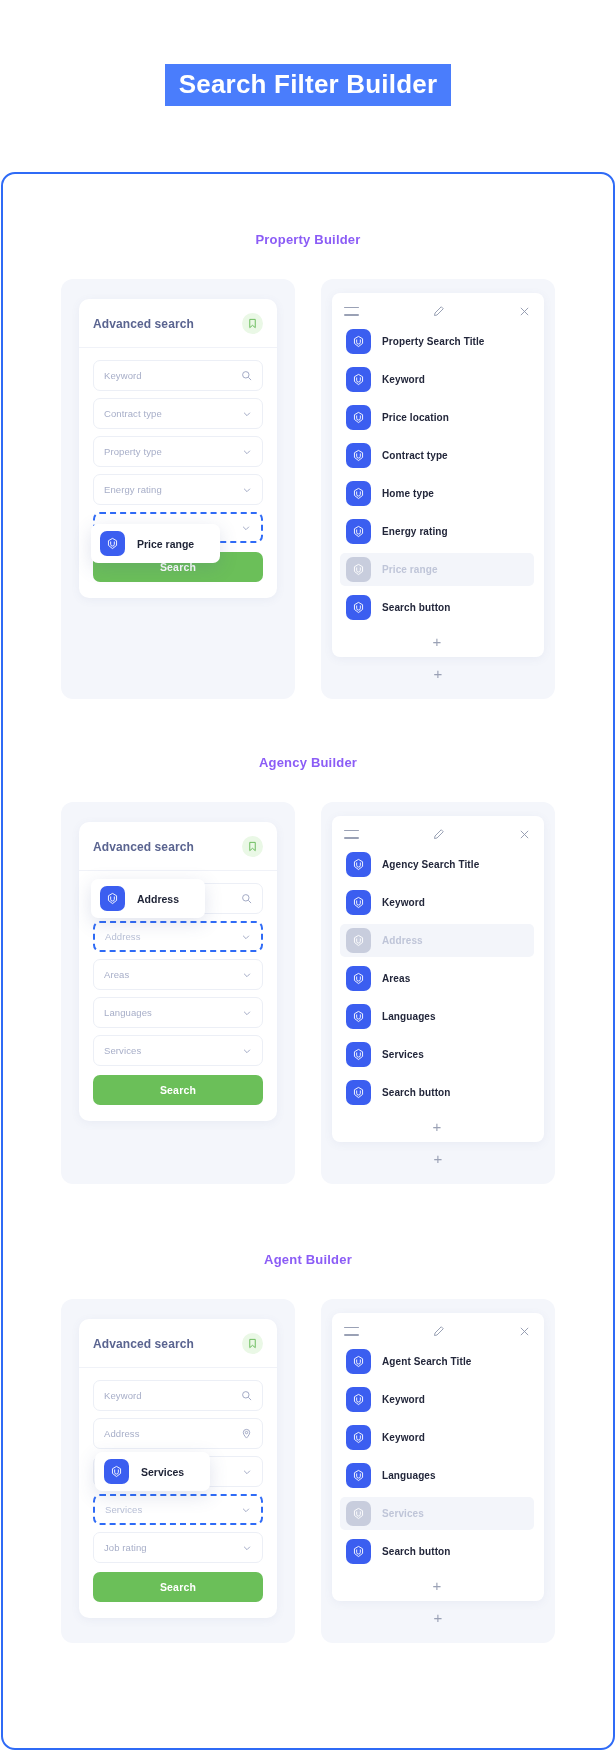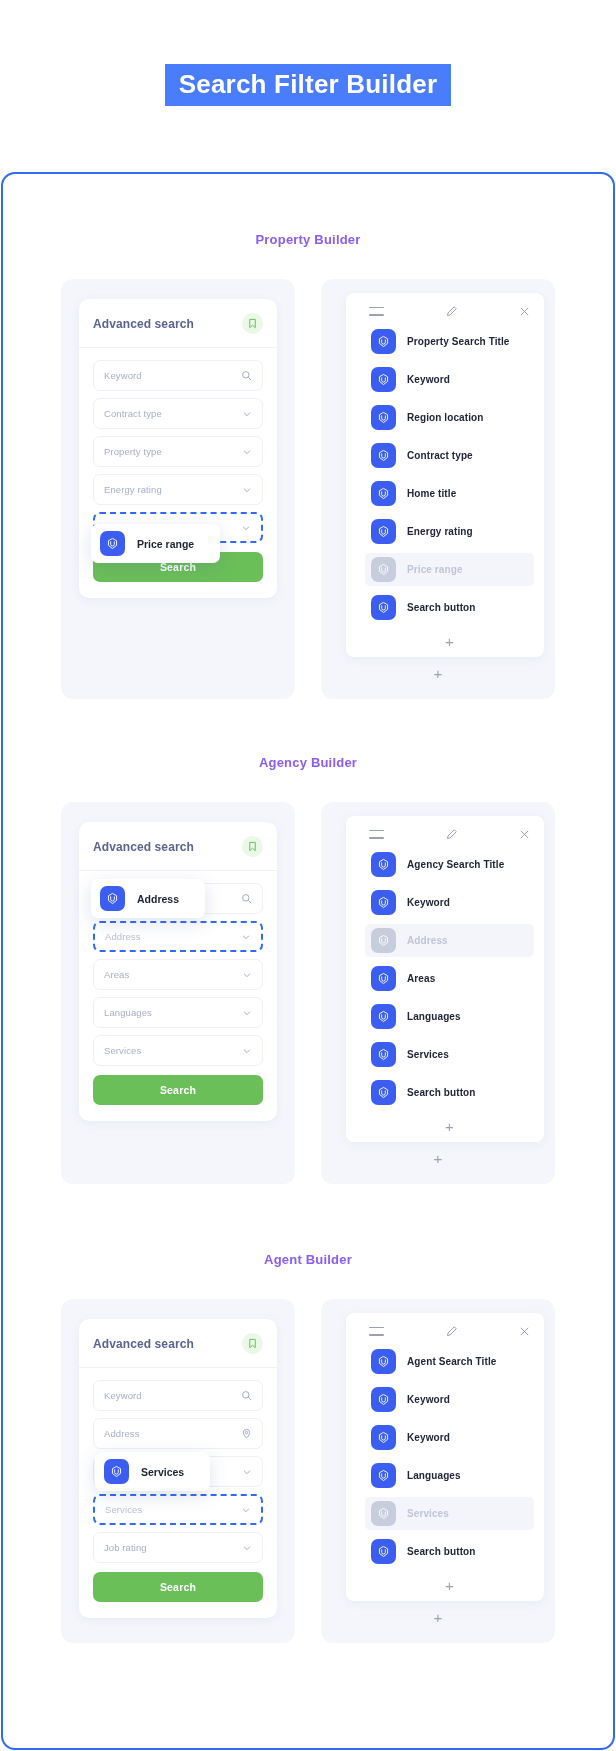--- a/index.html
+++ b/index.html
@@ -170,22 +170,21 @@
   .builder-outer {
     width: 234px;
     background: #f4f6fb;
     border-radius: 12px;
     padding: 14px 11px 18px 11px;
   }
   .builder-card {
     background: #ffffff;
     border-radius: 8px;
     box-shadow: 0 2px 10px rgba(90,104,150,0.07);
-    padding: 10px 10px 6px 19px;
-    margin-left: 14px;
+    padding: 10px 10px 6px 8px;
   }
   .builder-topbar {
     display: flex;
     align-items: center;
     justify-content: space-between;
     padding: 2px 4px 8px 4px;
   }
   .grip {
     width: 15px; height: 9px;
     display: flex; flex-direction: column; justify-content: space-between;
@@ -346,39 +345,39 @@
                 </span>
                 <span class="item-label">Keyword</span>
               </div>
               <div class="builder-item">
                 <span class="hex-icon">
                   <svg width="13" height="13" viewBox="0 0 24 24" fill="none" stroke="#ffffff" stroke-width="1.7">
                     <path d="M12 2.6l7.5 4.3v8.6L12 21.4 4.5 15.5V6.9z"></path>
                     <path d="M8.6 8.2v5.2a3.4 3.4 0 0 0 6.8 0V8.2"></path>
                   </svg>
                 </span>
-                <span class="item-label">Region location</span>
+                <span class="item-label">Price location</span>
               </div>
               <div class="builder-item">
                 <span class="hex-icon">
                   <svg width="13" height="13" viewBox="0 0 24 24" fill="none" stroke="#ffffff" stroke-width="1.7">
                     <path d="M12 2.6l7.5 4.3v8.6L12 21.4 4.5 15.5V6.9z"></path>
                     <path d="M8.6 8.2v5.2a3.4 3.4 0 0 0 6.8 0V8.2"></path>
                   </svg>
                 </span>
                 <span class="item-label">Contract type</span>
               </div>
               <div class="builder-item">
                 <span class="hex-icon">
                   <svg width="13" height="13" viewBox="0 0 24 24" fill="none" stroke="#ffffff" stroke-width="1.7">
                     <path d="M12 2.6l7.5 4.3v8.6L12 21.4 4.5 15.5V6.9z"></path>
                     <path d="M8.6 8.2v5.2a3.4 3.4 0 0 0 6.8 0V8.2"></path>
                   </svg>
                 </span>
-                <span class="item-label">Home title</span>
+                <span class="item-label">Home type</span>
               </div>
               <div class="builder-item">
                 <span class="hex-icon">
                   <svg width="13" height="13" viewBox="0 0 24 24" fill="none" stroke="#ffffff" stroke-width="1.7">
                     <path d="M12 2.6l7.5 4.3v8.6L12 21.4 4.5 15.5V6.9z"></path>
                     <path d="M8.6 8.2v5.2a3.4 3.4 0 0 0 6.8 0V8.2"></path>
                   </svg>
                 </span>
                 <span class="item-label">Energy rating</span>
               </div>

